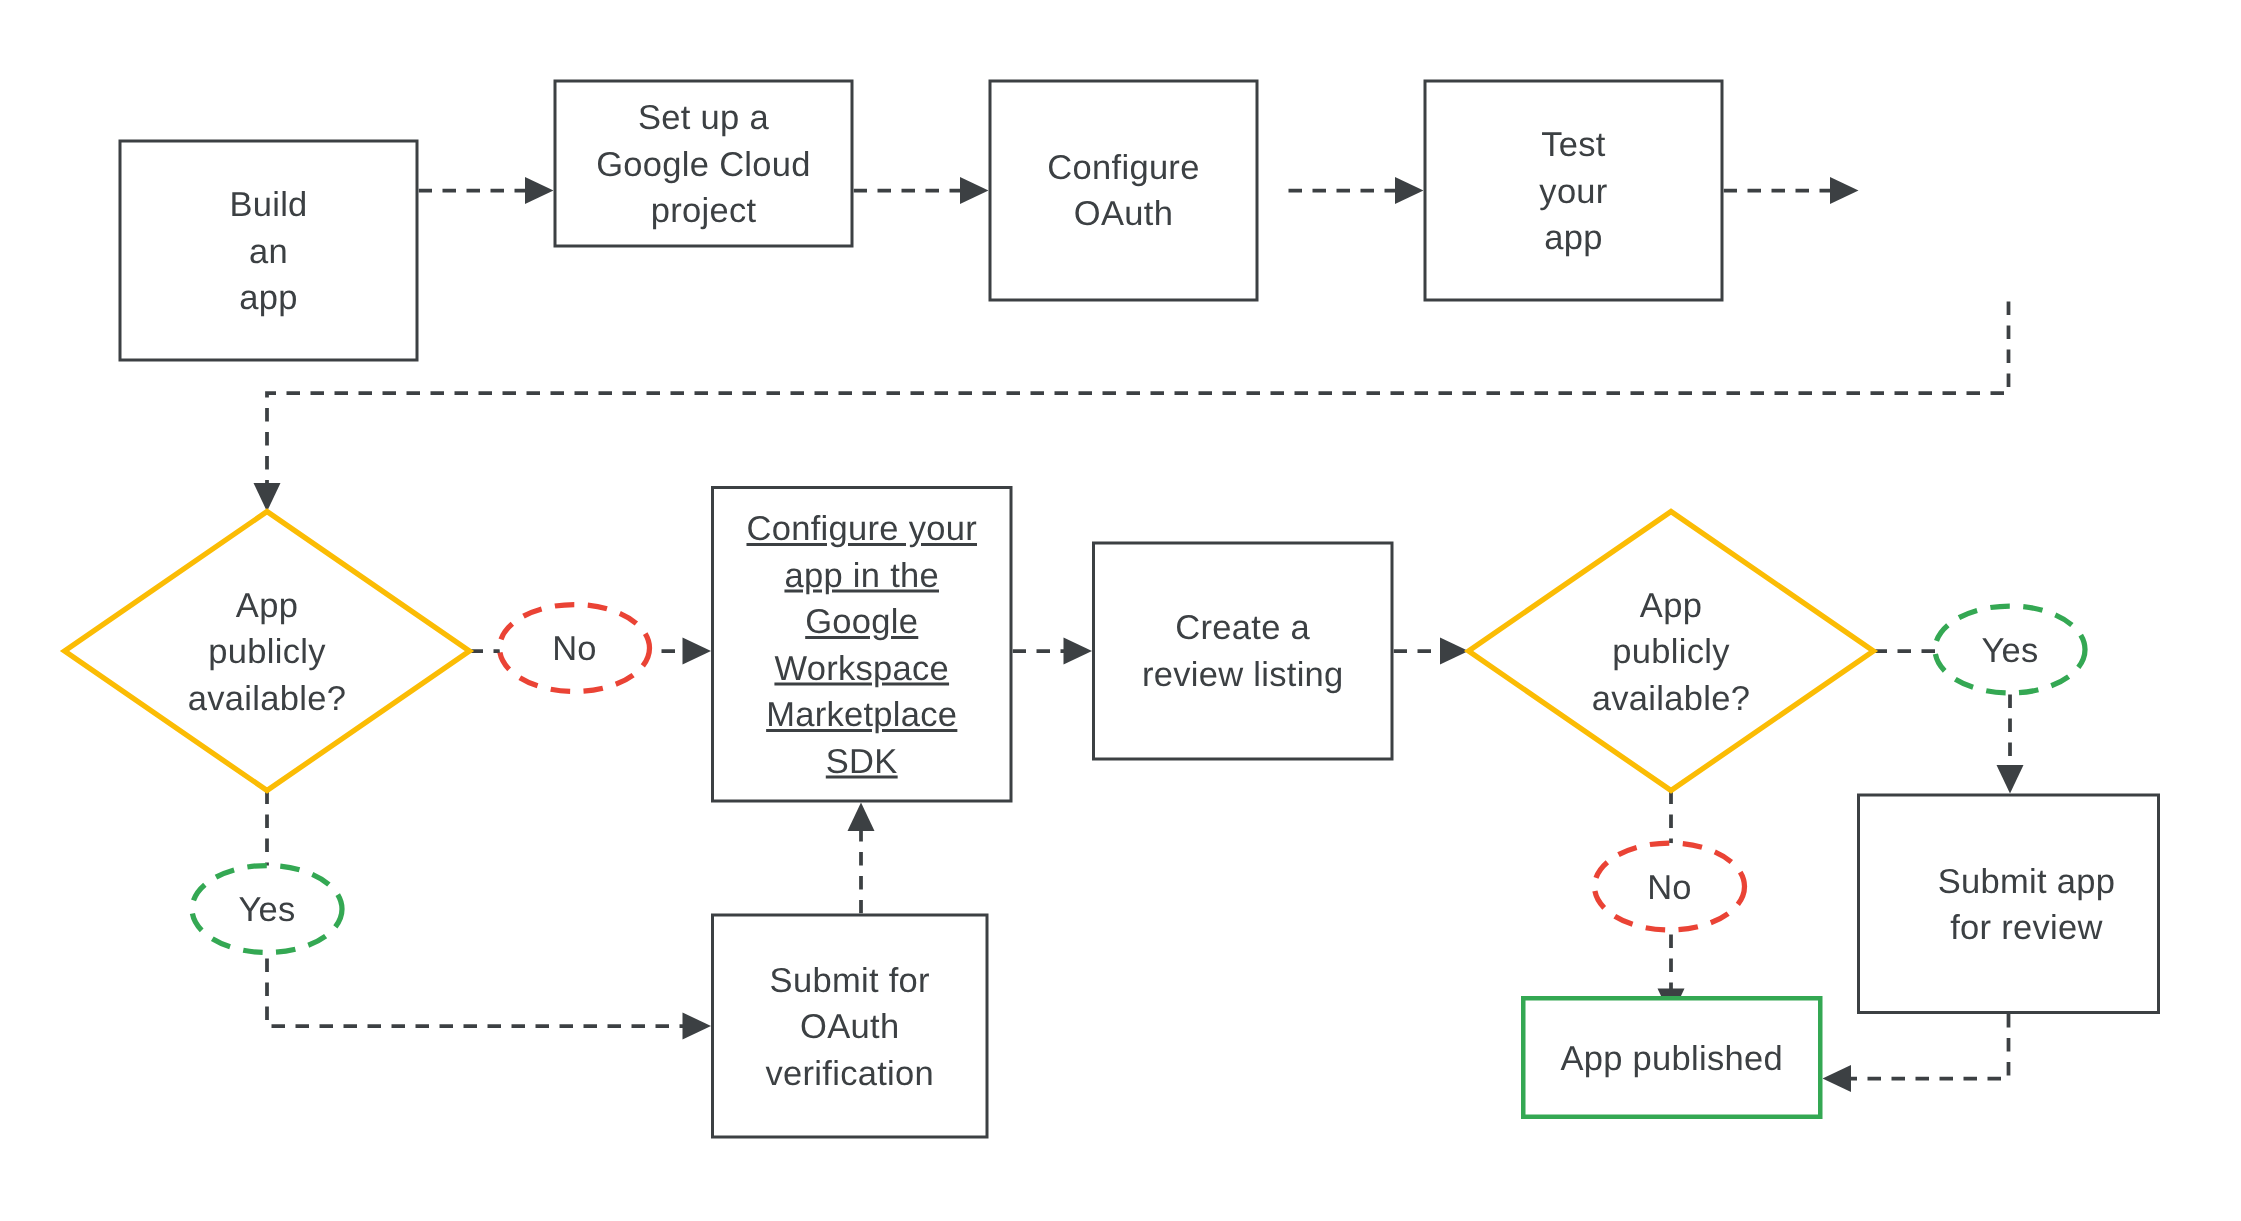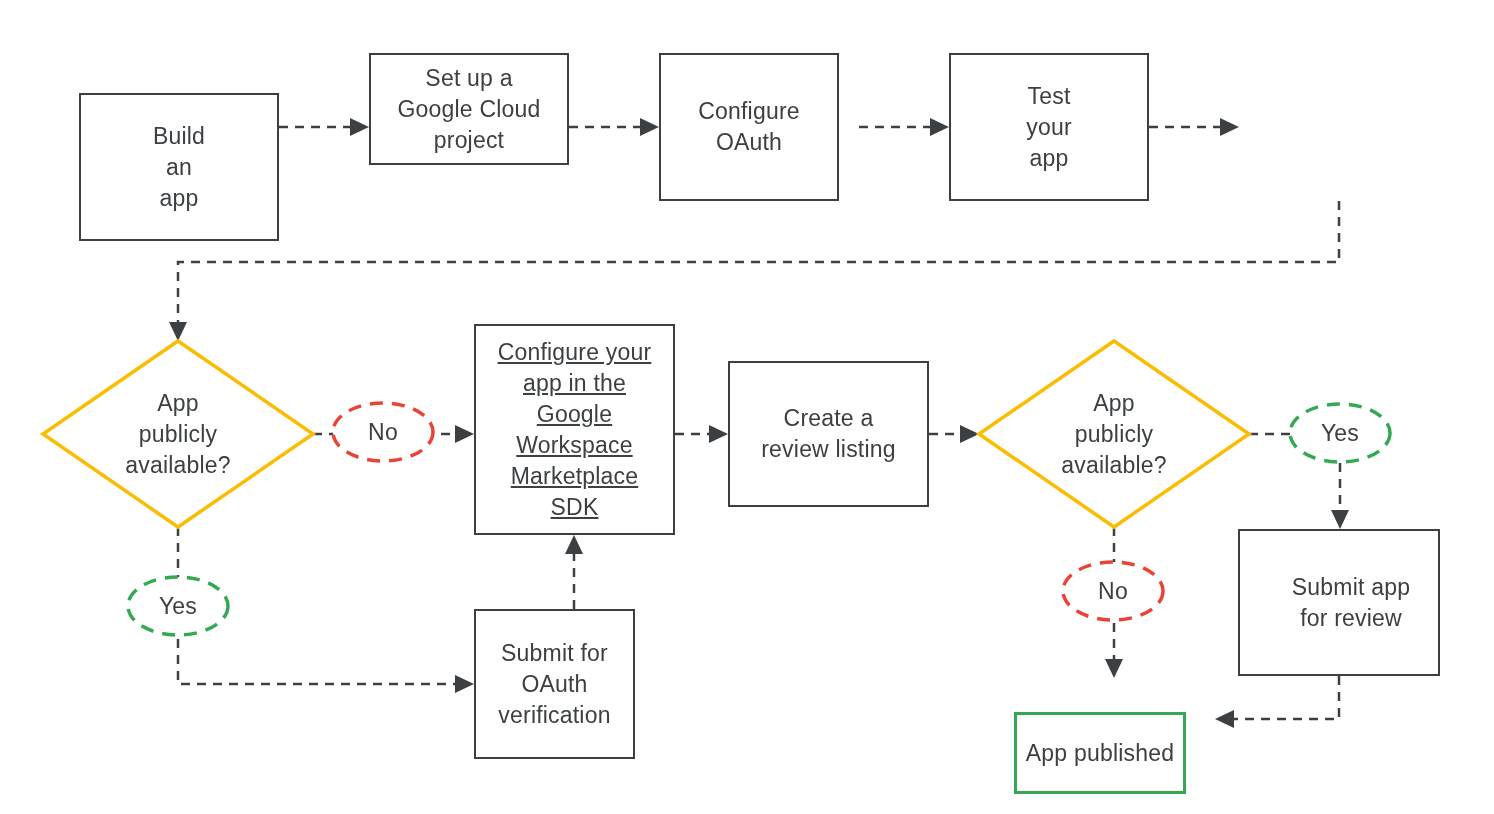--- a/index.html
+++ b/index.html
@@ -142,24 +142,24 @@
   <div class="box" style="left:474px; top:324px; width:201px; height:211px;text-decoration:underline;">Configure your
 app in the
 Google
 Workspace
 Marketplace
 SDK</div>
   <div class="box" style="left:728px; top:361px; width:201px; height:146px;">Create a
 review listing</div>
   <div class="box" style="left:1238px;top:529px; width:202px; height:147px;padding-left:24px;">Submit app
 for review</div>
-  <div class="box" style="left:474px; top:609px; width:161px; height:150px;text-align:center;">Submit for
+  <div class="box" style="left:474px; top:609px; width:185px; height:150px;text-align:center;">Submit for
 OAuth
 verification</div>
-  <div class="box published" style="left:1014px;top:712px; width:172px; height:82px;">App published</div>
+  <div class="box published" style="left:1014px;top:664px; width:201px; height:82px;">App published</div>
 
   <div class="overlay-label" style="left:58px;   top:377px; width:240px; height:114px;">App
 publicly
 available?</div>
   <div class="overlay-label" style="left:994px;  top:377px; width:240px; height:114px;">App
 publicly
 available?</div>
   <div class="overlay-label" style="left:333px;  top:403px; width:100px; height:58px;">No</div>
   <div class="overlay-label" style="left:128px;  top:577px; width:100px; height:58px;">Yes</div>
   <div class="overlay-label" style="left:1290px; top:404px; width:100px; height:58px;">Yes</div>

